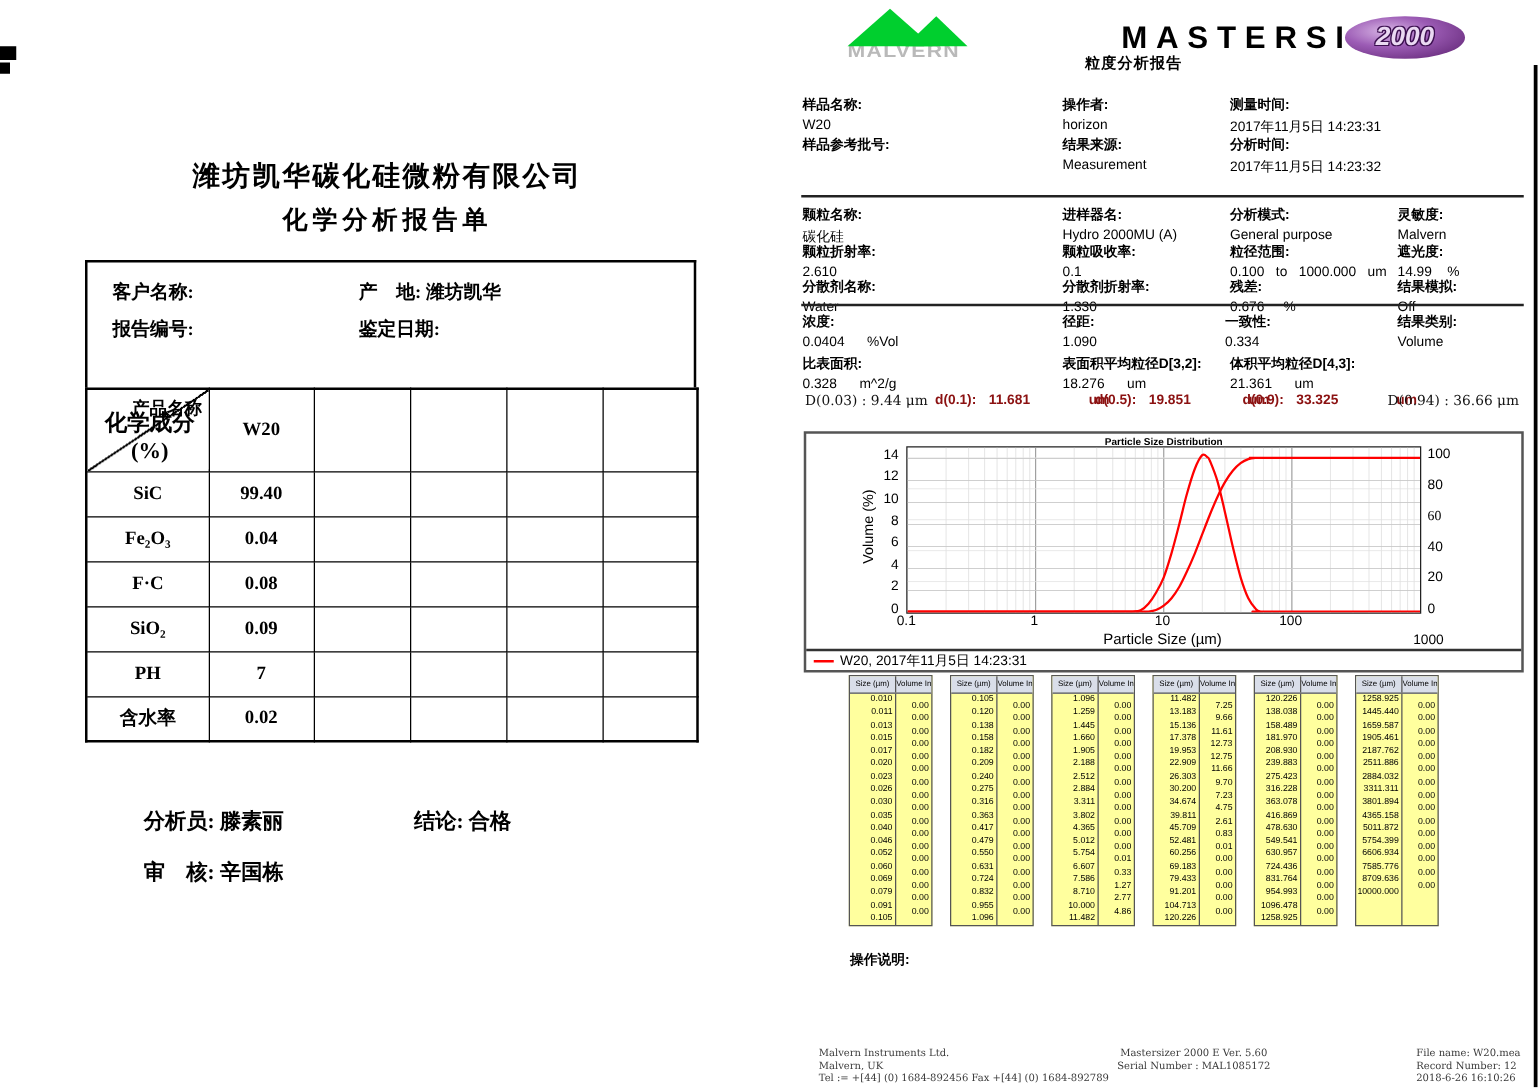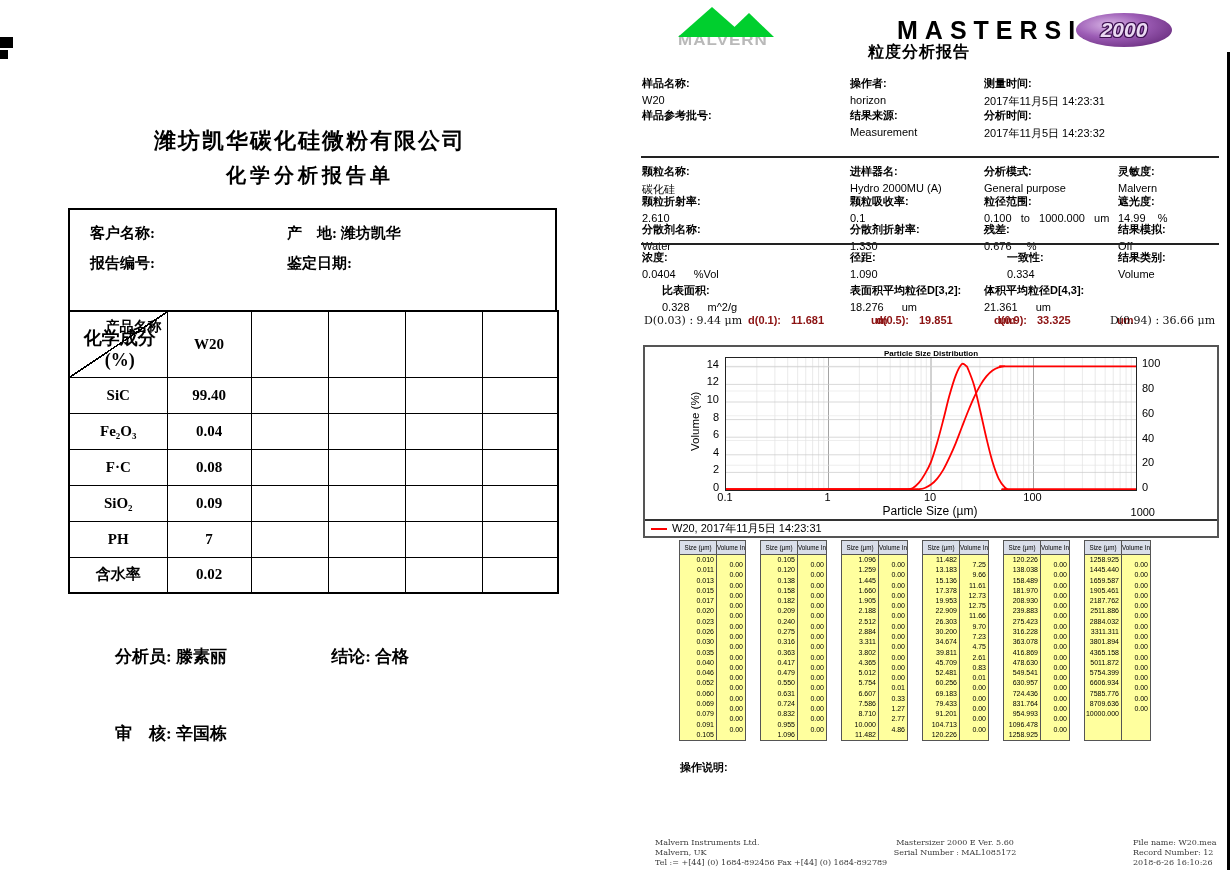--- a/index.html
+++ b/index.html
@@ -22,21 +22,21 @@
   .corner .cb{position:absolute;bottom:6px;left:3px;font-size:18px;}
   .l-sign{font-size:17px;white-space:nowrap;}
   .field{position:absolute;}
   .field .flabel{font-weight:bold;font-size:11px;white-space:nowrap;}
   .field .fvalue{font-size:11px;margin-top:3px;white-space:nowrap;font-weight:normal;}
   .field .funit{margin-left:18px;}
   .sep{height:0;border-top:2px solid #222;}
 
   
   .mast-title{left:897px;top:16px;font-size:25px;font-weight:bold;letter-spacing:7px;white-space:nowrap;}
-  .r-title{left:868px;top:42px;font-size:16px;font-weight:bold;letter-spacing:1px;}
+  .r-title{left:868px;top:42px;font-size:12px;font-weight:bold;letter-spacing:1px;}
   .badge2000{left:1076px;top:13px;width:96px;height:34px;border-radius:50%;
      background:radial-gradient(ellipse at 35% 35%,#d9b6e6 0%,#9c5cb5 40%,#5e2372 95%);
      display:flex;align-items:center;justify-content:center;}
   .badge2000 span{font-style:italic;font-weight:bold;font-size:21px;color:#ead9f2;
      text-shadow:1px 1px 0 #3c1050,-1px -1px 0 #3c1050,1px -1px 0 #3c1050,-1px 1px 0 #3c1050;}
   .mlogo{left:668px;top:5px;width:110px;height:44px;}
   .mlogo .mtext{position:absolute;left:0;top:26px;width:110px;text-align:center;color:#b9b9b9;
      font-weight:bold;font-size:17px;letter-spacing:1px;transform:scaleY(.85);}
   .tri{position:absolute;width:0;height:0;border-style:solid;border-color:transparent;}
   .tri1{left:10px;top:2px;border-width:0 34px 30px 34px;border-bottom-color:#00cf2e;}
@@ -171,21 +171,21 @@
           <td></td>
           <td></td>
         </tr>
       </tbody>
   </table>
 
   <div class="abs ldoc l-sign" style="left:115px;top:645px;">
     <span>分析员:</span>&nbsp;<span>滕素丽</span>
     <span style="margin-left:100px;">结论:</span>&nbsp;<span>合格</span>
   </div>
-  <div class="abs ldoc l-sign" style="left:115px;top:722px;">
+  <div class="abs ldoc l-sign" style="left:115px;top:686px;">
     <span>审&nbsp;&nbsp;&nbsp;&nbsp;核:</span>&nbsp;<span>辛国栋</span>
   </div>
 
   <div class="abs mlogo">
     <div class="mtext">MALVERN</div>
     <div class="tri tri1"></div>
     <div class="tri tri2"></div>
   </div>
   <div class="abs mast-title">MASTERSIZER</div>
   <div class="abs badge2000">
@@ -273,29 +273,29 @@
   <div class="abs sep" style="left:641px;top:243px;width:578px;"></div>
   <div id="result-grid">
       <div class="field" style="left: 642px; top: 250px;">
         <div class="flabel">浓度:</div>
         <div class="fvalue"><span>0.0404</span><span class="funit">%Vol</span></div>
       </div>
       <div class="field" style="left: 850px; top: 250px;">
         <div class="flabel">径距:</div>
         <div class="fvalue"><span>1.090</span></div>
       </div>
-      <div class="field" style="left: 1007px; top: 250px;">
+      <div class="field" style="left: 980px; top: 250px;">
         <div class="flabel">一致性:</div>
         <div class="fvalue"><span>0.334</span></div>
       </div>
       <div class="field" style="left: 1118px; top: 250px;">
         <div class="flabel">结果类别:</div>
         <div class="fvalue"><span>Volume</span></div>
       </div>
-      <div class="field" style="left: 642px; top: 283px; margin-left: 20px;">
+      <div class="field" style="left: 642px; top: 283px;">
         <div class="flabel">比表面积:</div>
         <div class="fvalue"><span>0.328</span><span class="funit">m^2/g</span></div>
       </div>
       <div class="field" style="left: 850px; top: 283px;">
         <div class="flabel">表面积平均粒径D[3,2]:</div>
         <div class="fvalue"><span>18.276</span><span class="funit">um</span></div>
       </div>
       <div class="field" style="left: 984px; top: 283px;">
         <div class="flabel">体积平均粒径D[4,3]:</div>
         <div class="fvalue"><span>21.361</span><span class="funit">um</span></div>
@@ -377,21 +377,21 @@
       <div class="tick" style="left: 691px; top: 463.4px; width: 28px; text-align: right;">2</div>
       <div class="tick" style="left: 691px; top: 445.8px; width: 28px; text-align: right;">4</div>
       <div class="tick" style="left: 691px; top: 428.2px; width: 28px; text-align: right;">6</div>
       <div class="tick" style="left: 691px; top: 410.6px; width: 28px; text-align: right;">8</div>
       <div class="tick" style="left: 691px; top: 393px; width: 28px; text-align: right;">10</div>
       <div class="tick" style="left: 691px; top: 375.4px; width: 28px; text-align: right;">12</div>
       <div class="tick" style="left: 691px; top: 357.8px; width: 28px; text-align: right;">14</div>
       <div class="tick" style="left: 1142px; top: 481px;">0</div>
       <div class="tick" style="left: 1142px; top: 456.258px;">20</div>
       <div class="tick" style="left: 1142px; top: 431.515px;">40</div>
-      <div class="tick" style="left: 1142px; top: 406.773px;">60</div>
+      <div class="tick" style="left: 1142px; top: 406.773px; font-family: Liberation Serif, serif;">60</div>
       <div class="tick" style="left: 1142px; top: 382.031px;">80</div>
       <div class="tick" style="left: 1142px; top: 357.289px;">100</div>
       <div class="tick" style="left: 705px; top: 491px; width: 40px; text-align: center;">0.1</div>
       <div class="tick" style="left: 807.5px; top: 491px; width: 40px; text-align: center;">1</div>
       <div class="tick" style="left: 910px; top: 491px; width: 40px; text-align: center;">10</div>
       <div class="tick" style="left: 1012.5px; top: 491px; width: 40px; text-align: center;">100</div>
       <div class="tick" style="left: 1115px; top: 506px; width: 40px; text-align: right;">1000</div>
     </div>
 
   <div id="size-tables">

